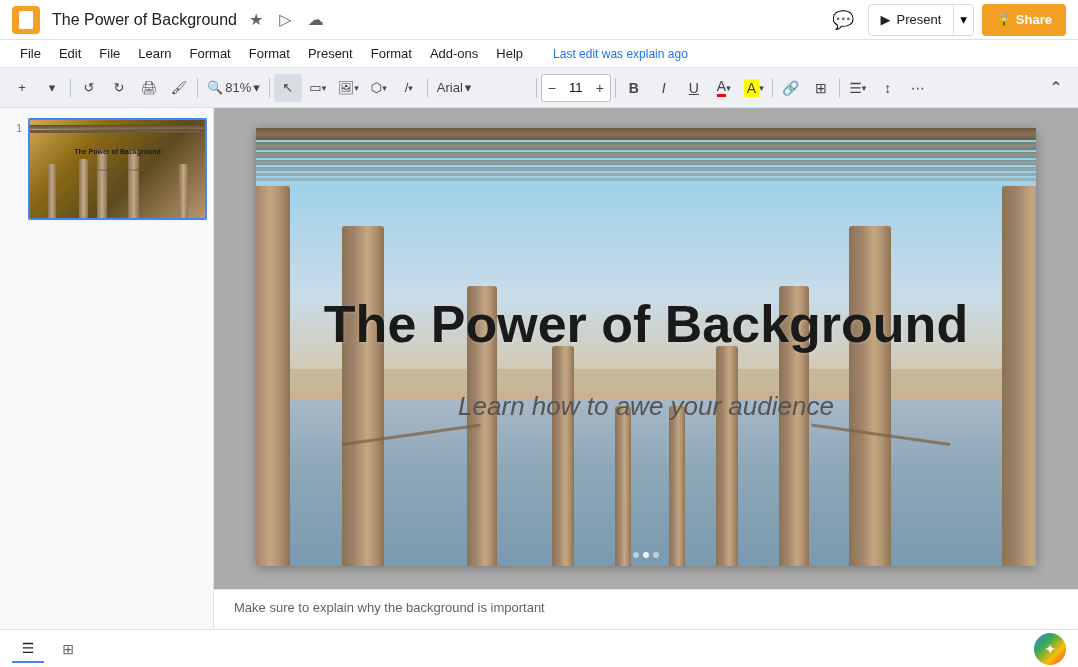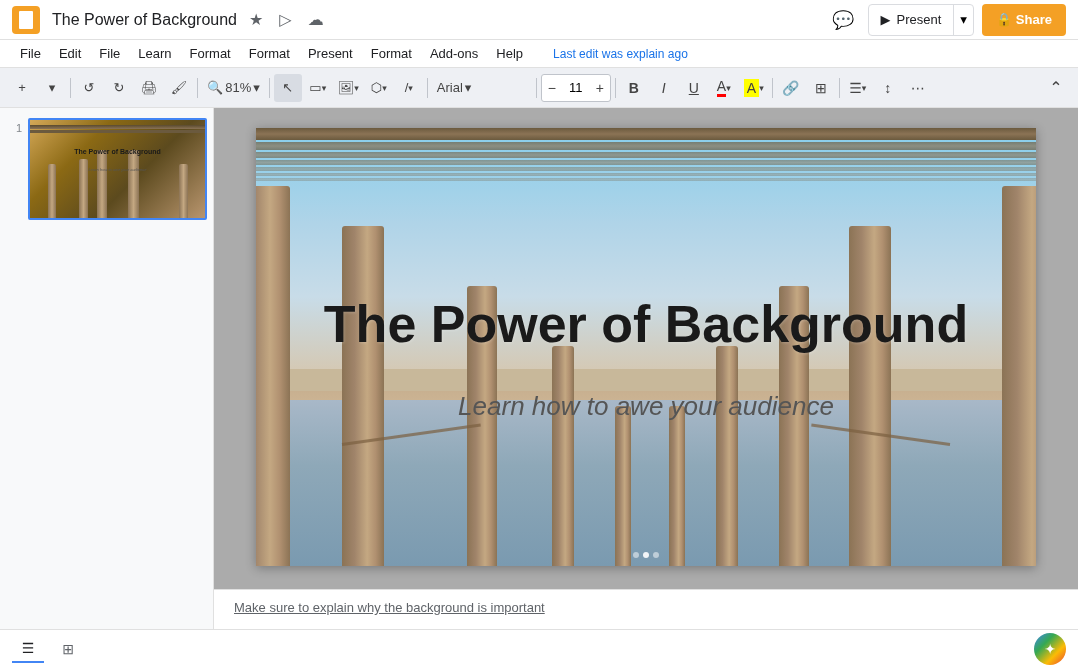--- a/index.html
+++ b/index.html
@@ -145,21 +145,21 @@
     #slide-subtitle {
       position: absolute; top: 60%; left: 50%; transform: translateX(-50%);
       font-size: 26px; color: #555; white-space: nowrap;
       font-family: Arial, sans-serif; font-style: italic;
     }
 
     
     #speaker-notes {
       width: 100%; background: white; border-top: 1px solid #e0e0e0; margin-top: 0;
       padding: 10px 20px; font-size: 13px; color: #5f6368;
-      flex-shrink: 0; min-height: 40px; text-decoration: underline;
+      flex-shrink: 0; min-height: 40px;
     }
 
     
     #bottom-bar {
       height: 38px; background: #fff; border-top: 1px solid #e0e0e0;
       display: flex; align-items: center; padding: 0 12px; gap: 8px;
       flex-shrink: 0;
     }
     #bottom-bar-left { display: flex; gap: 8px; }
     .bottom-btn { width: 32px; height: 28px; border: none; background: transparent; cursor: pointer; border-radius: 3px; display: flex; align-items: center; justify-content: center; font-size: 14px; color: #5f6368; }

